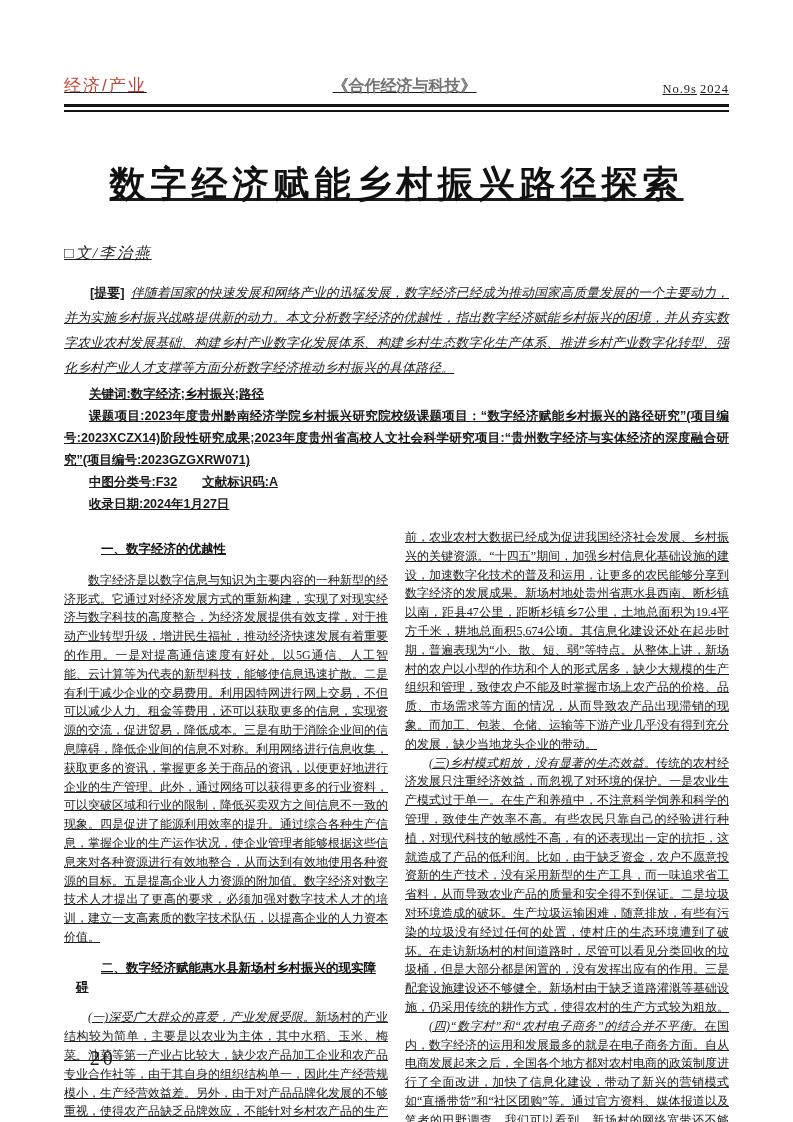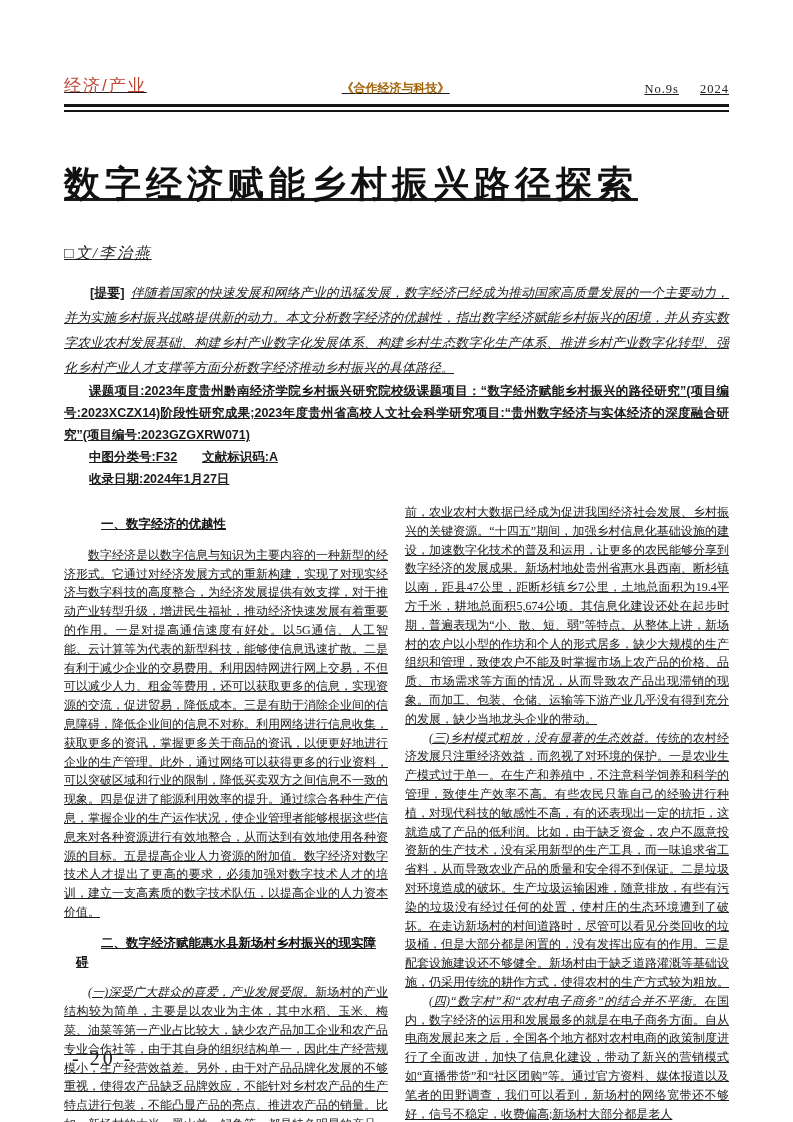--- a/index.html
+++ b/index.html
@@ -21,36 +21,37 @@
     display:flex; justify-content:space-between; align-items:flex-end;
     padding-top:74px;
   }
   .runhead .section-label {
     font-family:"Liberation Sans", sans-serif;
     font-size:17px; letter-spacing:2px;
     color:#bf4433;
   }
   .runhead .journal-name {
     font-family:"Liberation Sans", sans-serif;
-    font-size:12px; font-weight:700; color:#a16207;
+    font-size:16px; font-weight:700; color:#737373;
   }
   .runhead .issue-no {
     font-size:12.5px; color:#222; letter-spacing:1px;
   }
-  .runhead .issue-no .yr { margin-left:21px; }
+  .runhead .issue-no .yr { margin-left:3px; }
   .double-rule {
     margin-top:7px;
     height:3px;
     border-top:3px solid #141414;
     border-bottom:2px solid #141414;
   }
 
   
   .article-title {
     margin:48px 0 0 0;
+    text-align:center;
     font-family:"Liberation Sans", sans-serif;
     font-weight:700;
     font-size:36px;
     letter-spacing:5px;
     color:#111;
   }
   .byline {
     margin-top:34px; text-align:left;
     font-size:15.5px; font-style:italic; letter-spacing:2px;
   }
@@ -114,20 +115,21 @@
       <span class="journal-name">《合作经济与科技》</span>
       <span class="issue-no"><span>No.9s</span><span class="yr">2024</span></span>
     </div>
     <div class="double-rule"></div>
 
     <h1 class="article-title">数字经济赋能乡村振兴路径探索</h1>
     <div class="byline">□文/李治燕</div>
 
     <div class="meta">
       <p class="abstract"><span class="label">[提要]</span><span>伴随着国家的快速发展和网络产业的迅猛发展，数字经济已经成为推动国家高质量发展的一个主要动力，并为实施乡村振兴战略提供新的动力。本文分析数字经济的优越性，指出数字经济赋能乡村振兴的困境，并从夯实数字农业农村发展基础、构建乡村产业数字化发展体系、构建乡村生态数字化生产体系、推进乡村产业数字化转型、强化乡村产业人才支撑等方面分析数字经济推动乡村振兴的具体路径。</span></p>
+      <p class="meta-line first"><span>关键词:</span><span>数字经济;乡村振兴;路径</span></p>
       <p class="meta-line"><span>课题项目:</span><span>2023年度贵州黔南经济学院乡村振兴研究院校级课题项目：“数字经济赋能乡村振兴的路径研究”(项目编号:2023XCZX14)阶段性研究成果;2023年度贵州省高校人文社会科学研究项目:“贵州数字经济与实体经济的深度融合研究”(项目编号:2023GZGXRW071)</span></p>
       <p class="meta-line"><span>中图分类号:</span><span>F32</span><span class="sep"></span><span>文献标识码:</span><span>A</span></p>
       <p class="meta-line"><span>收录日期:</span><span>2024年1月27日</span></p>
     </div>
 
     <div class="columns">
 
       <div class="col">
         <h3 class="sec-heading">一、数字经济的优越性</h3>
         <p class="body-para">数字经济是以数字信息与知识为主要内容的一种新型的经济形式。它通过对经济发展方式的重新构建，实现了对现实经济与数字科技的高度整合，为经济发展提供有效支撑，对于推动产业转型升级，增进民生福祉，推动经济快速发展有着重要的作用。一是对提高通信速度有好处。以5G通信、人工智能、云计算等为代表的新型科技，能够使信息迅速扩散。二是有利于减少企业的交易费用。利用因特网进行网上交易，不但可以减少人力、租金等费用，还可以获取更多的信息，实现资源的交流，促进贸易，降低成本。三是有助于消除企业间的信息障碍，降低企业间的信息不对称。利用网络进行信息收集，获取更多的资讯，掌握更多关于商品的资讯，以便更好地进行企业的生产管理。此外，通过网络可以获得更多的行业资料，可以突破区域和行业的限制，降低买卖双方之间信息不一致的现象。四是促进了能源利用效率的提升。通过综合各种生产信息，掌握企业的生产运作状况，使企业管理者能够根据这些信息来对各种资源进行有效地整合，从而达到有效地使用各种资源的目标。五是提高企业人力资源的附加值。数字经济对数字技术人才提出了更高的要求，必须加强对数字技术人才的培训，建立一支高素质的数字技术队伍，以提高企业的人力资本价值。</p>

